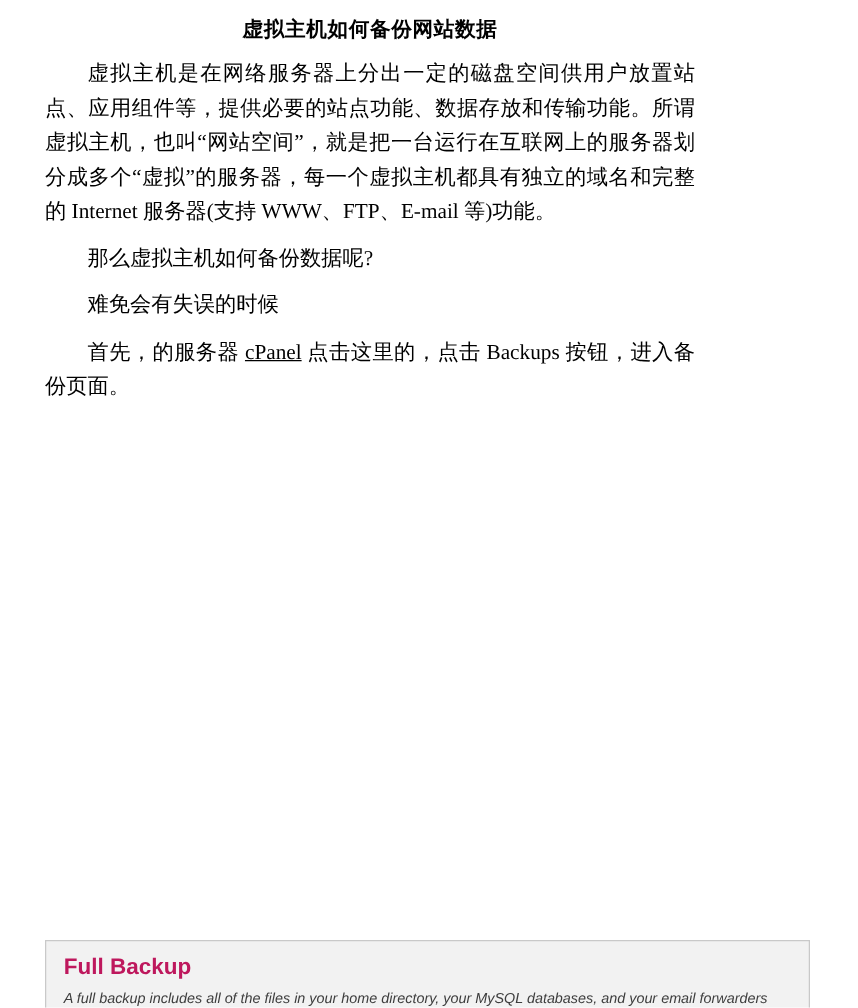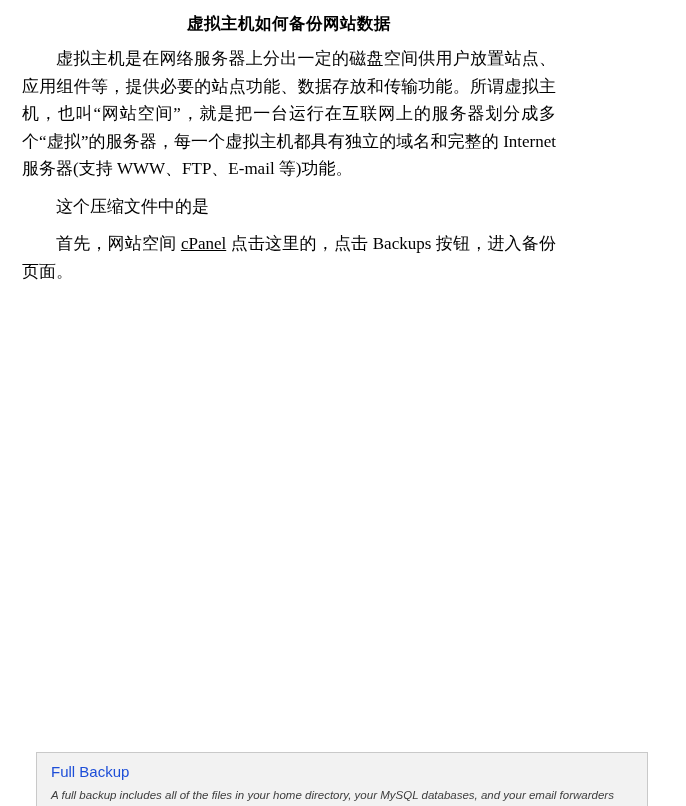--- a/index.html
+++ b/index.html
@@ -12,21 +12,21 @@
     height: 806px;
     overflow: hidden;
     font-family: "Liberation Serif", serif;
     color: #000000;
   }
   .page {
     position: relative;
     width: 578px;
     height: 806px;
     box-sizing: border-box;
-    padding: 8px 22px 0 22px;
+    padding: 8px 22px 0 36px;
   }
   .doc-title {
     text-align: center;
     font-weight: bold;
     font-size: 16.5px;
     letter-spacing: 0.5px;
     margin: 4px 0 10px 0;
     line-height: 1.4;
   }
   .para {
@@ -46,48 +46,49 @@
     left: 36px;
     top: 752px;
     width: 612px;
     border: 1px solid #c9c9c9;
     background: #f2f2f2;
     box-sizing: border-box;
     padding: 10px 14px 10px 14px;
     font-family: "Liberation Sans", sans-serif;
   }
   .panel-title {
-    font-size: 15px;
-    font-weight: normal;
-    color: #1d4ed8;
+    font-size: 18px;
+    font-weight: bold;
+    color: #be185d;
     margin-bottom: 7px;
   }
   .panel-text {
     font-size: 11.5px;
     font-style: italic;
     color: #3d3d3d;
     line-height: 1.45;
   }
 </style>
 </head>
 <body>
 
 <div class="page">
 
   <div class="doc-title">虚拟主机如何备份网站数据</div>
 
   <p class="para">虚拟主机是在网络服务器上分出一定的磁盘空间供用户放置站点、应用组件等，提供必要的站点功能、数据存放和传输功能。所谓虚拟主机，也叫“网站空间”，就是把一台运行在互联网上的服务器划分成多个“虚拟”的服务器，每一个虚拟主机都具有独立的域名和完整的 Internet 服务器(支持 WWW、FTP、E-mail 等)功能。</p>
 
+  <p class="para">那么虚拟主机如何备份数据呢?</p>
 
 
 
-  <p class="para">这个压缩文件中的是</p>
+  <p class="para">难免会有失误的时候</p>
 
 
-  <p class="para"><span>首先，网站空间 </span><span class="u">cPanel</span><span> 点击这里的，点击 Backups 按钮，进入备份页面。</span></p>
+  <p class="para"><span>首先，的服务器 </span><span class="u">cPanel</span><span> 点击这里的，点击 Backups 按钮，进入备份页面。</span></p>
 
 
   <div class="panel">
     <div class="panel-title">Full Backup</div>
     <div class="panel-text">A full backup includes all of the files in your home directory, your MySQL databases, and your email forwarders and</div>
   </div>
 
 </div>
 
 </body></html>

